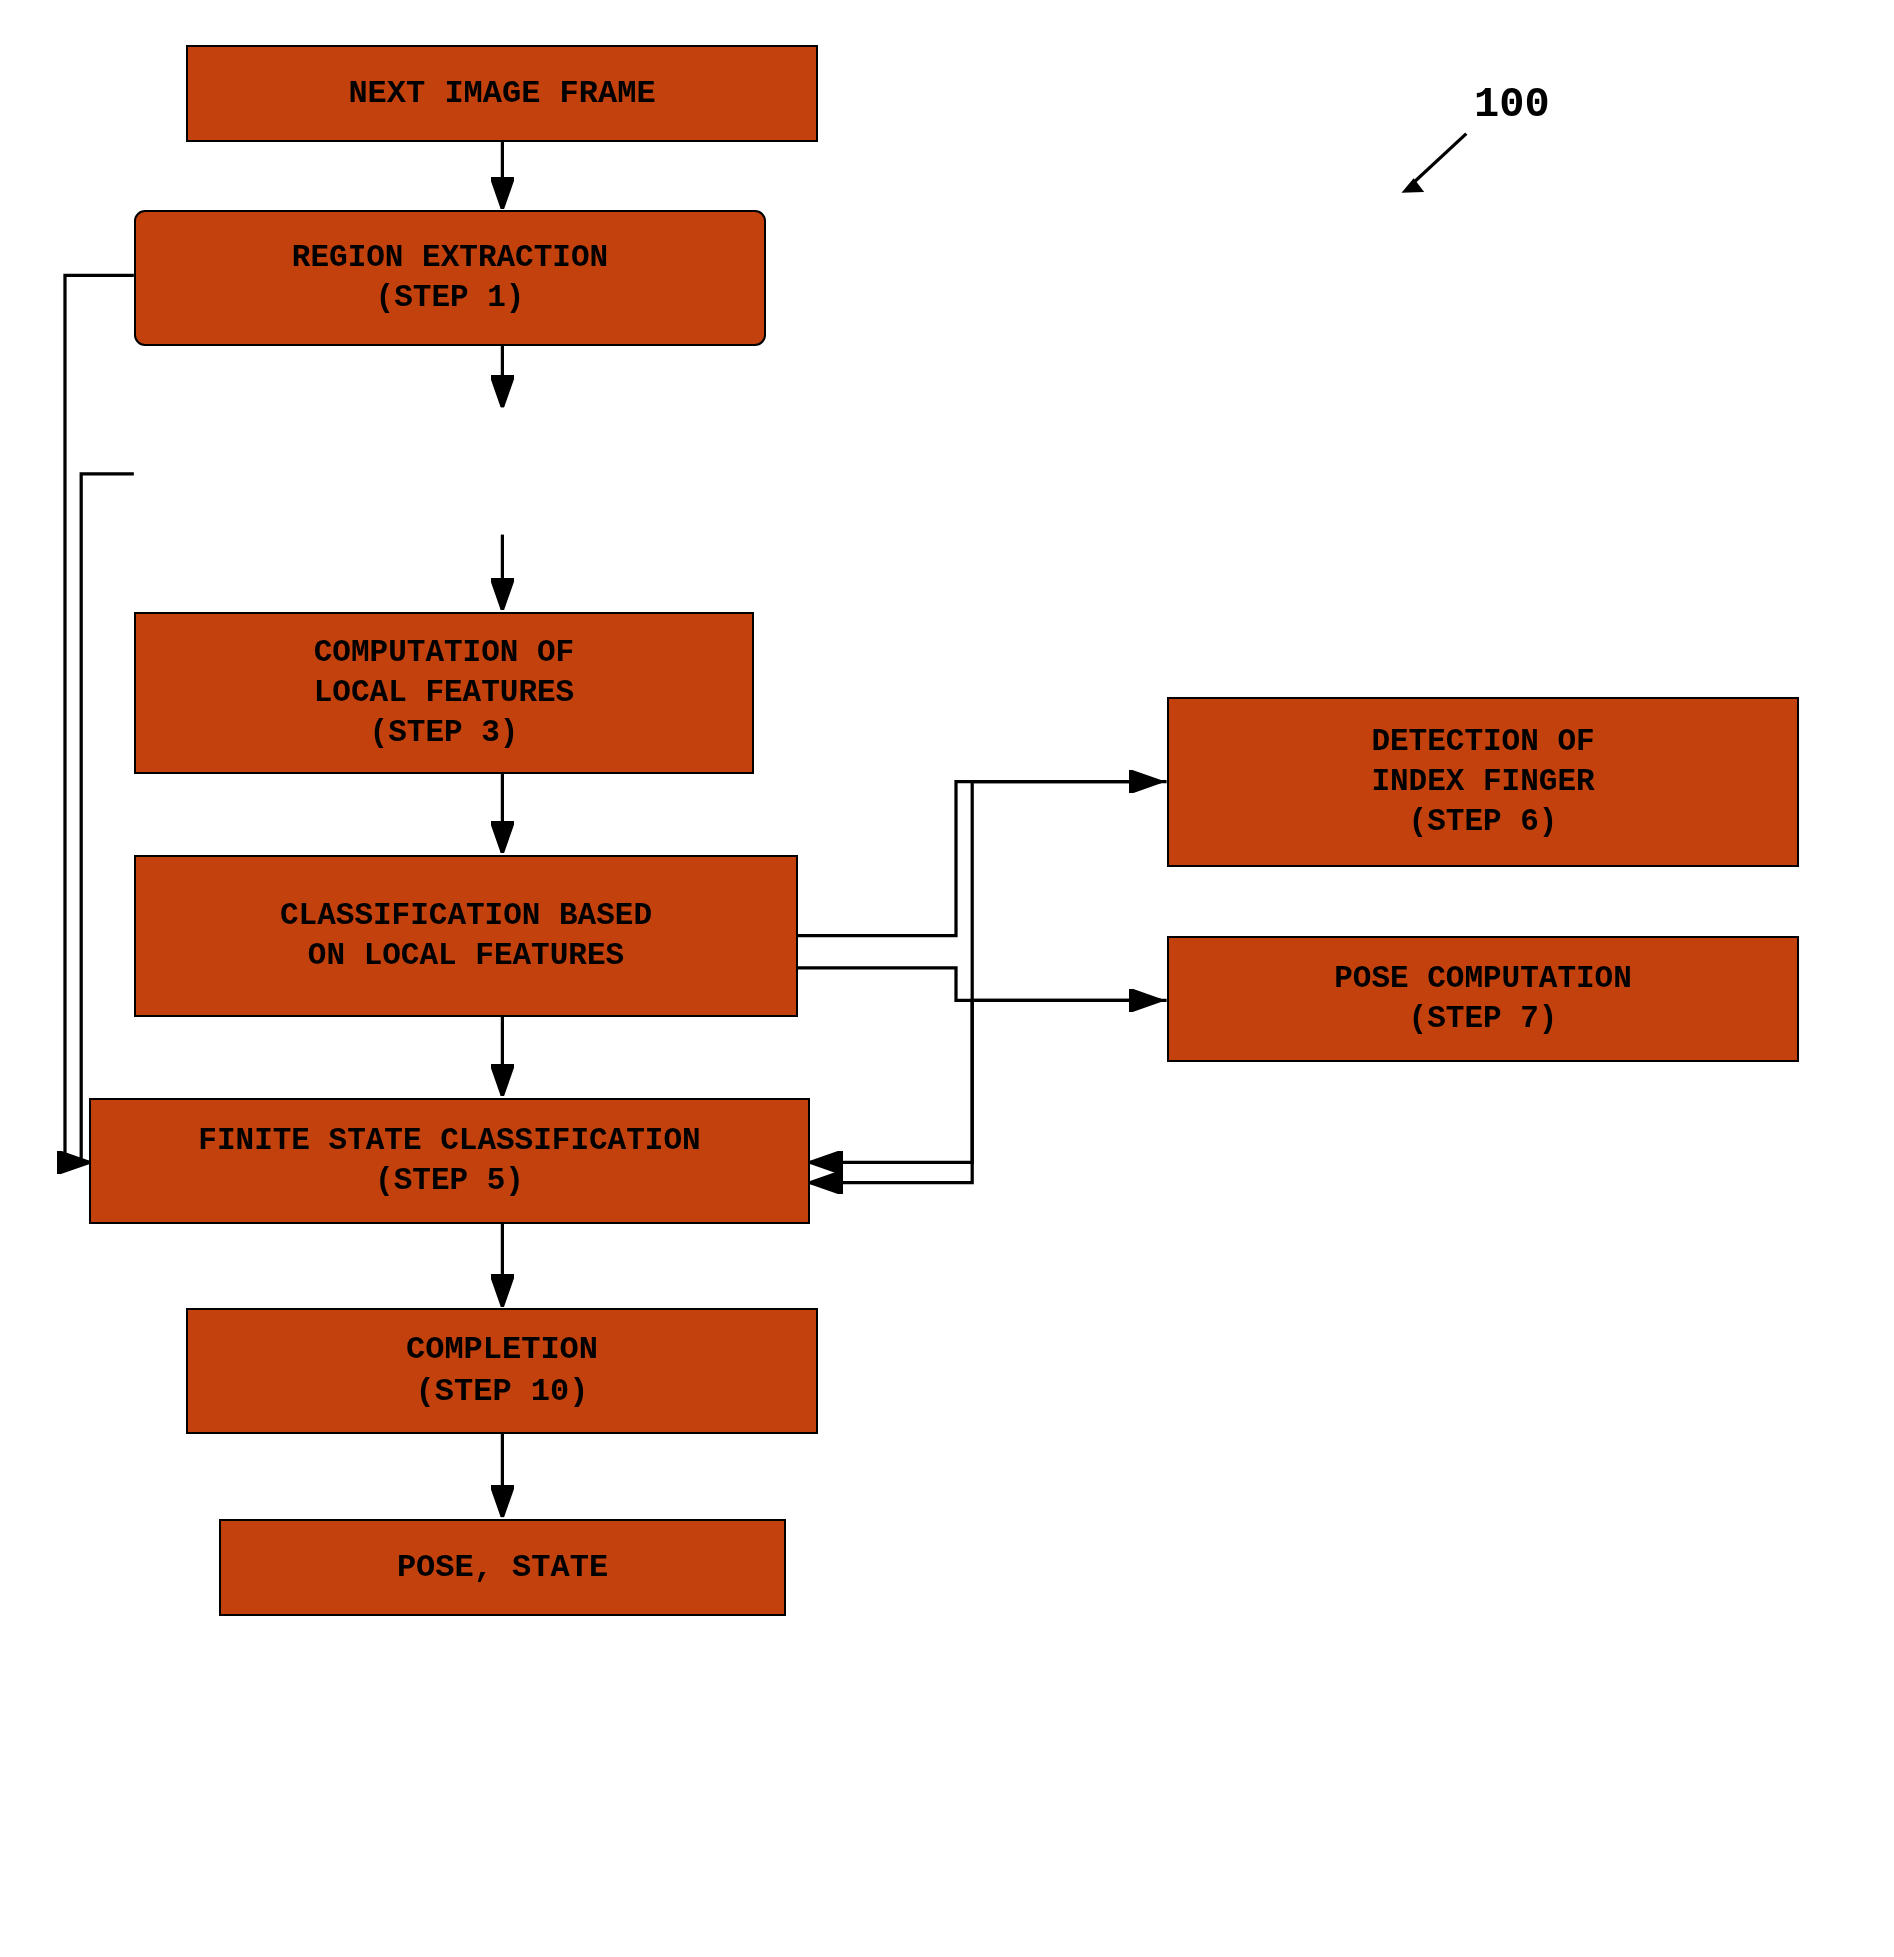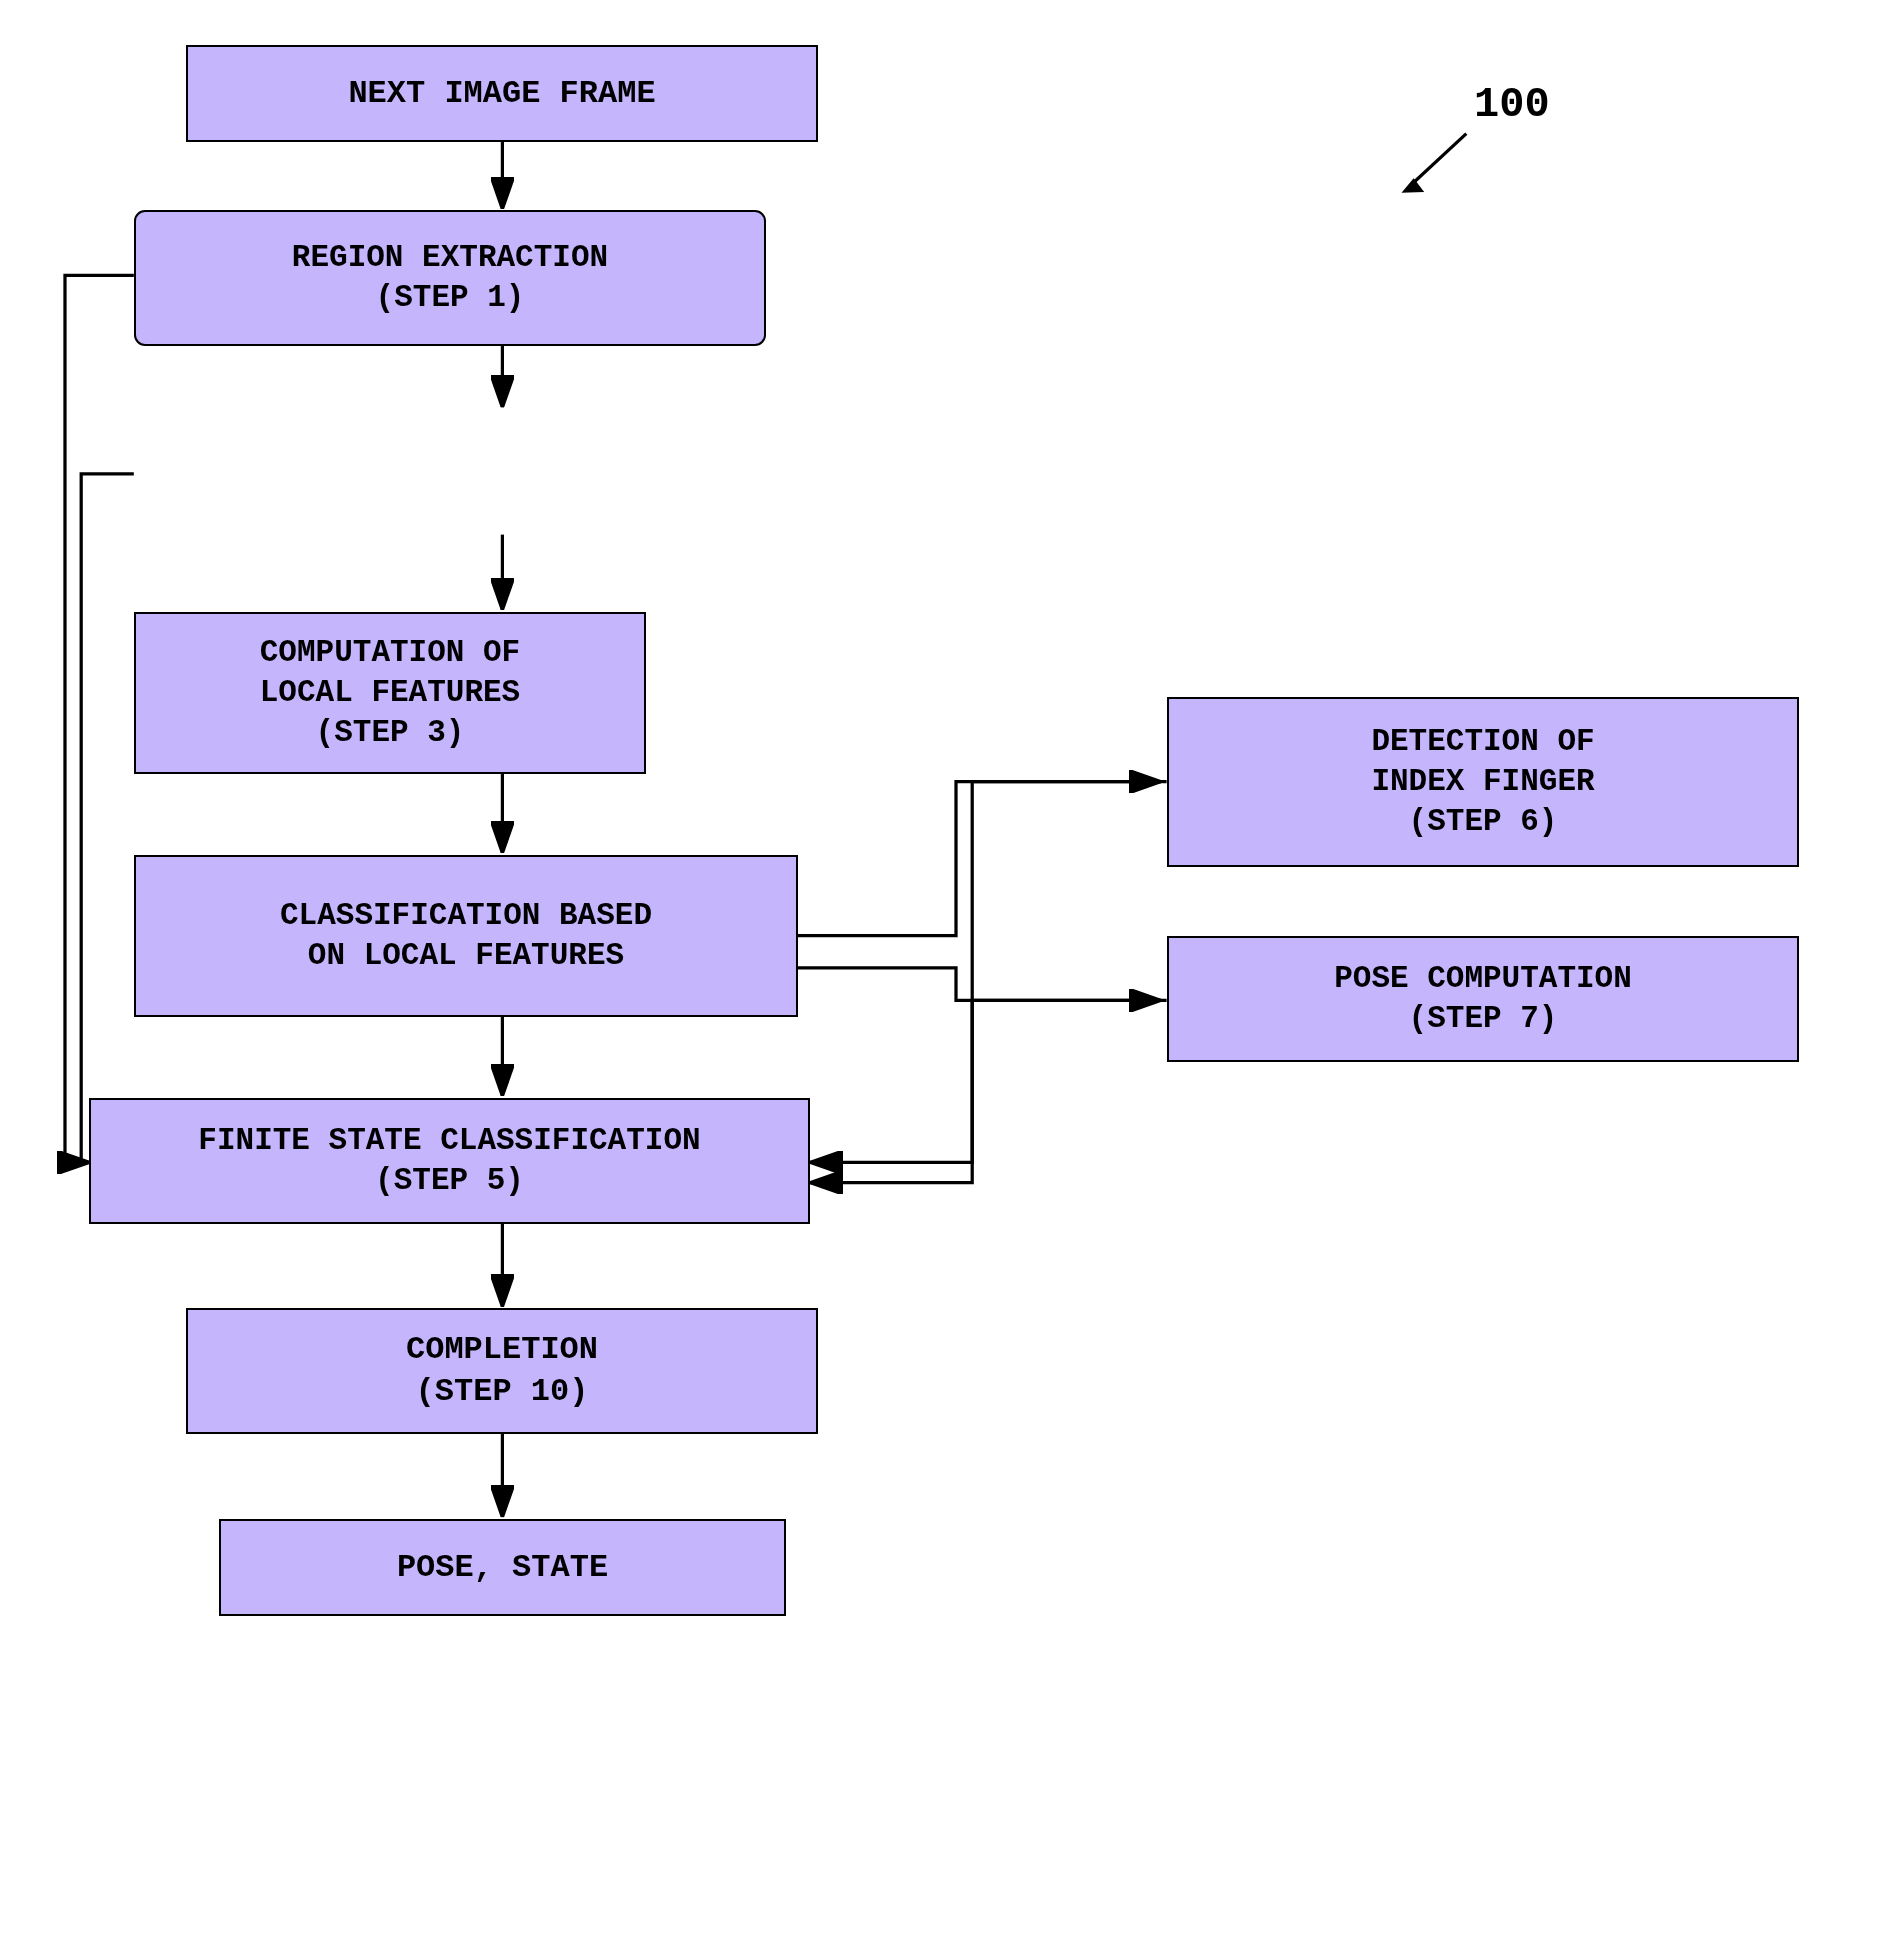--- a/index.html
+++ b/index.html
@@ -15,21 +15,21 @@
     .diagram-container {
       position: absolute;
       top: 0; left: 0;
       width: 1895px;
       height: 1957px;
     }
 
     .box {
       position: absolute;
       border: 2.4px solid #000;
-      background: #c4b5fd;
+      background: #c2410c;
       text-align: center;
       display: flex;
       align-items: center;
       justify-content: center;
       font-size: 29px;
       font-weight: bold;
       font-family: 'Courier New', Courier, monospace;
       line-height: 1.3;
       padding: 8px 32px;
     }
@@ -105,21 +105,21 @@
   </div>
 
   <div class="box" style="left:134px; top:210px; width:632px; height:136px; font-size:31px;border-radius:11px;">
     <div>
       <div>REGION EXTRACTION</div>
       <div>(STEP 1)</div>
     </div>
   </div>
 
 
-  <div class="box" style="left:134px; top:612px; width:512px; height:162px; font-size:31px;">
+  <div class="box" style="left:134px; top:612px; width:620px; height:162px; font-size:31px;">
     <div>
       <div>COMPUTATION OF</div>
       <div>LOCAL FEATURES</div>
       <div>(STEP 3)</div>
     </div>
   </div>
 
   <div class="box" style="left:134px; top:855px; width:664px; height:162px; font-size:31px;">
     <div>
       <div>CLASSIFICATION BASED</div>

